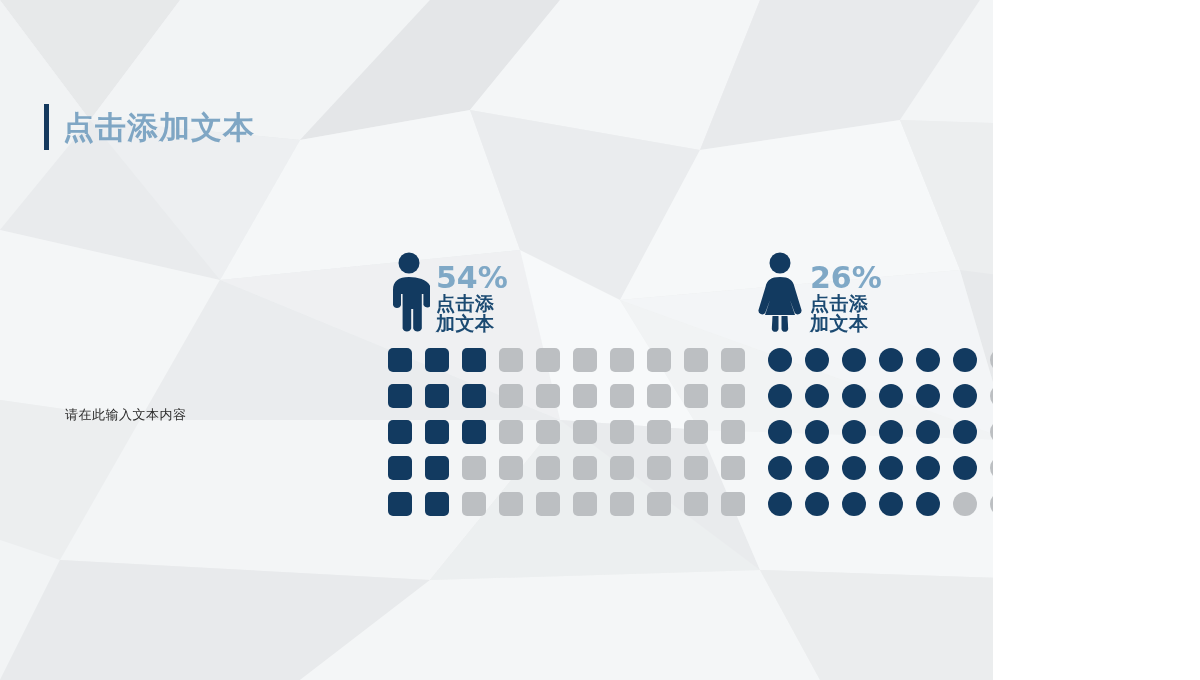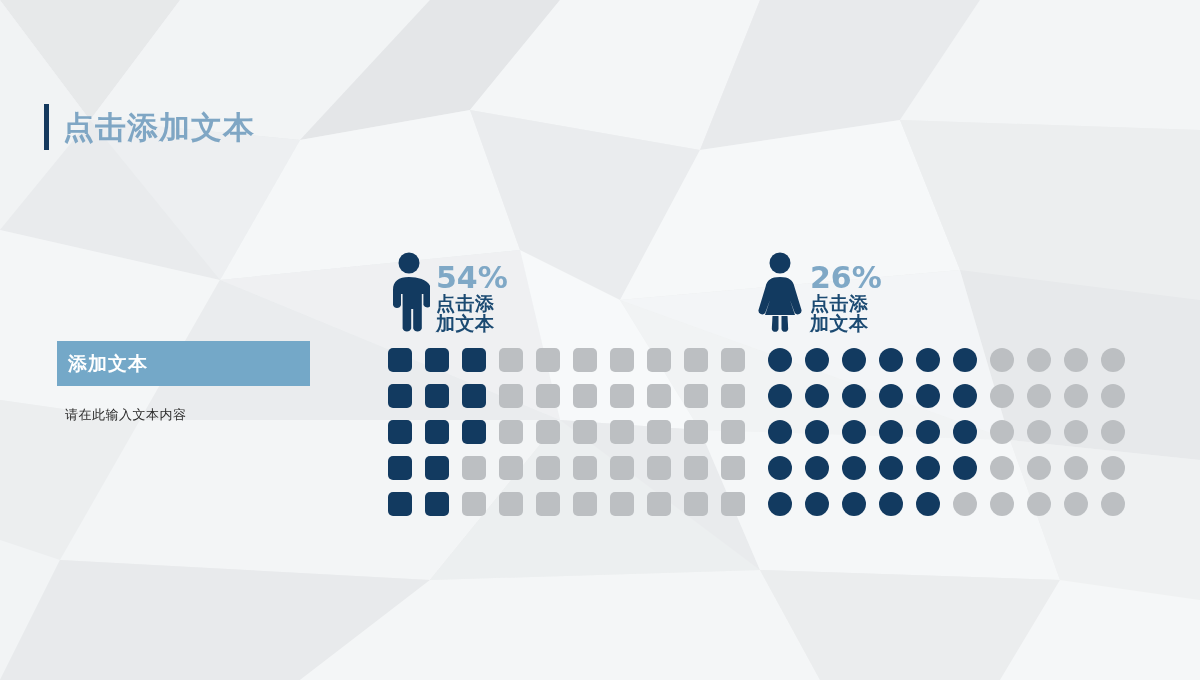--- a/index.html
+++ b/index.html
@@ -3,21 +3,21 @@
 <meta charset="utf-8">
 <style>
   * { margin:0; padding:0; box-sizing:border-box; }
   html, body {
     width:1200px; height:680px;
     font-family:"DejaVu Sans","Liberation Sans",sans-serif;
     overflow:hidden;
   }
   #slide {
     position:relative;
-    width:1200px; height:680px;
+    width:993px; height:680px;
     background:#eceeef;
     overflow:hidden;
   }
   
   #bg-poly {
     position:absolute; inset:0;
     width:1200px; height:680px;
     display:block;
   }
   
@@ -150,23 +150,20 @@
       <polygon points="960,270 1010,440 620,300" fill="#f6f8f9" opacity="0.5"></polygon>
       <polygon points="430,580 560,420 760,570" fill="#eff1f2" opacity="0.6"></polygon>
     </g>
   </svg>
 
   <div id="title-block">
     <span id="title-bar"></span>
     <span id="title-text">点击添加文本</span>
   </div>
 
-  <div id="caption-box">
-    <span id="caption-box-label">添加文本</span>
-  </div>
   <div id="caption-sub">请在此输入文本内容</div>
 
   <div class="stat-group" id="stat-male" style="left:388px; top:252px;">
     <div class="stat-head">
       <svg class="person-icon" width="42" height="82" viewBox="0 0 42 82">
         <circle cx="21" cy="11" r="10.5" fill="#123a60"></circle>
         <path d="M21 25 C 10.5 25, 5 29, 5 38 L 5 53 A 4.2 4.2 0 0 0 13 53 L 13 42
                  L 14.6 42 L 14.6 76.5 A 4.6 4.6 0 0 0 23.2 76.5 L 23.2 57
                  L 25.2 57 L 25.2 76.5 A 4.6 4.6 0 0 0 33.8 76.5 L 33.8 42
                  L 35.4 42 L 35.4 53 A 4.2 4.2 0 0 0 43 53 L 43 38

